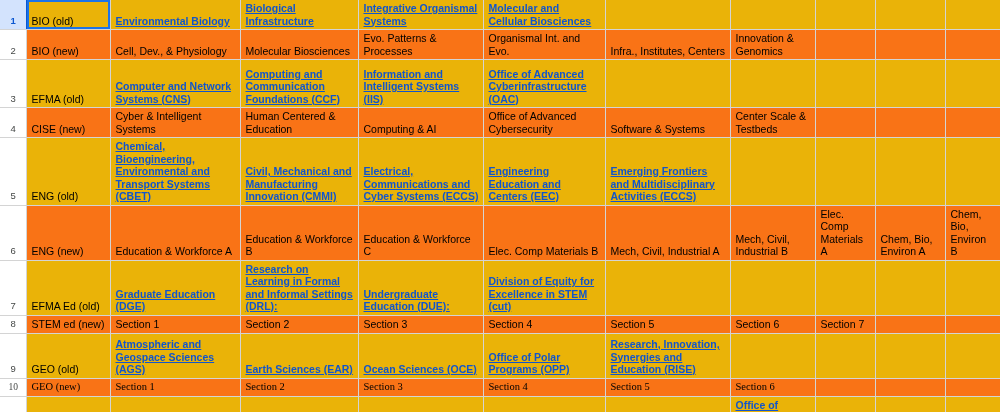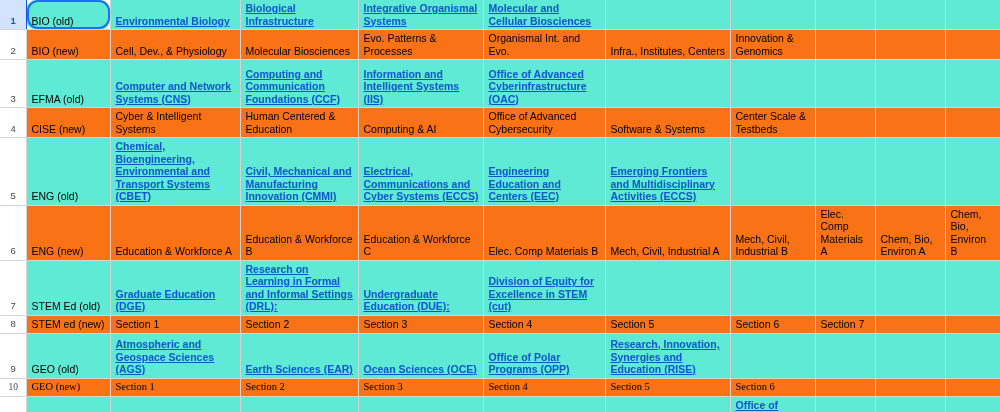--- a/index.html
+++ b/index.html
@@ -50,39 +50,38 @@
     padding: 0;
     user-select: none;
   }
   td.rowhdr.selected {
     background: #d3e3fd;
     color: #0b57d0;
     font-weight: bold;
     border-right: 1px solid #0b57d0;
   }
   tr.shaded td:not(.rowhdr) {
-    background: #5eead4;
+    background: #eab308;
   }
   tr.plain td:not(.rowhdr) {
     background: #f97316;
   }
   .lnk {
     color: #1155cc;
     text-decoration: underline;
     font-weight: bold;
   }
   td.labelcell {
     vertical-align: bottom;
   }
   
   td.selcell {
     position: relative;
     box-shadow: inset 0 0 0 2px #1a73e8;
     z-index: 3;
-    border-radius: 11px;
   }
   
   col.c-hdr { width: 26px; }
   col.c-a { width: 84px; }
   col.c-b { width: 130px; }
   col.c-c { width: 118px; }
   col.c-d { width: 125px; }
   col.c-e { width: 122px; }
   col.c-f { width: 125px; }
   col.c-g { width: 85px; }
@@ -182,21 +181,21 @@
           <td><span>Education &amp; Workforce C</span></td>
           <td><span>Elec. Comp Materials B</span></td>
           <td><span>Mech, Civil, Industrial A</span></td>
           <td><span>Mech, Civil, Industrial B</span></td>
           <td><span>Elec. Comp Materials A</span></td>
           <td><span>Chem, Bio, Environ A</span></td>
           <td><span>Chem, Bio, Environ B</span></td>
         </tr>
         <tr class="shaded" style="height: 48px;">
           <td class="rowhdr">7</td>
-          <td class="labelcell"><span>STEM Ed (old)</span></td>
+          <td class="labelcell"><span>EFMA Ed (old)</span></td>
           <td><span class="lnk">Graduate Education (DGE)</span></td>
           <td><span class="lnk">Research on Learning in Formal and Informal Settings (DRL):</span></td>
           <td><span class="lnk">Undergraduate Education (DUE):</span></td>
           <td><span class="lnk">Division of Equity for Excellence in STEM (cut)</span></td>
           <td><span></span></td>
           <td><span></span></td>
           <td><span></span></td>
           <td><span></span></td>
           <td><span></span></td>
         </tr>

